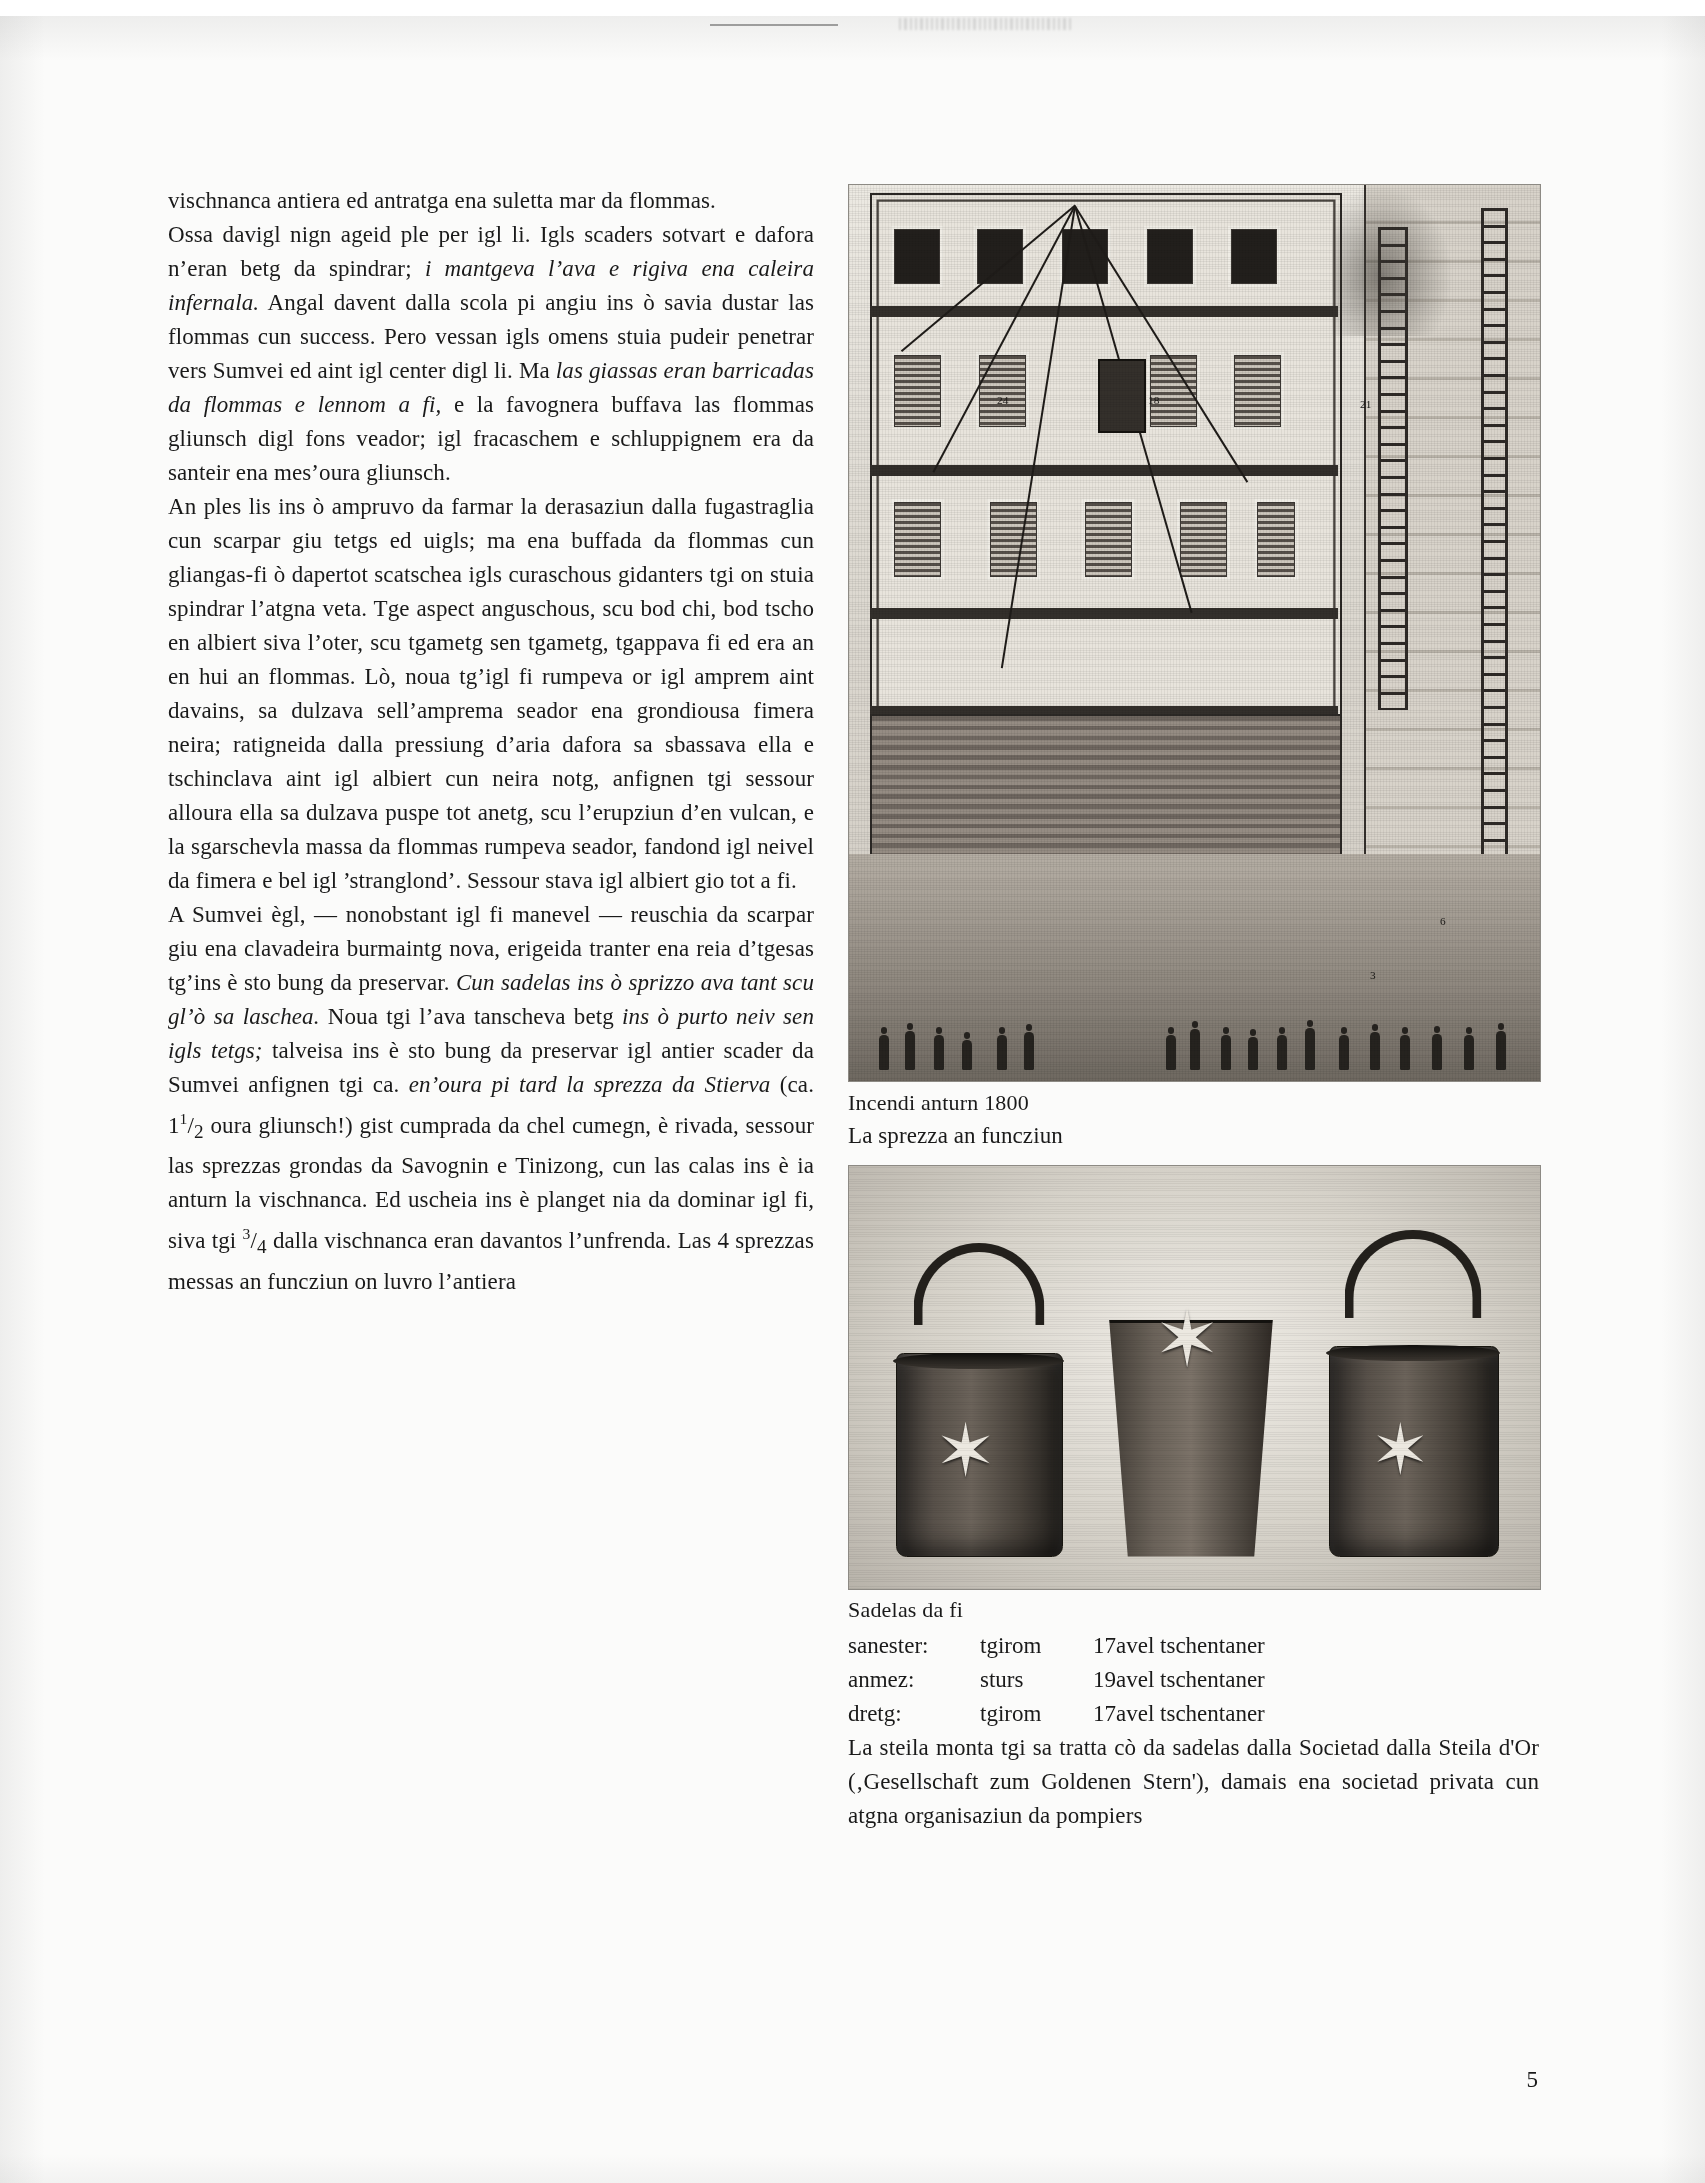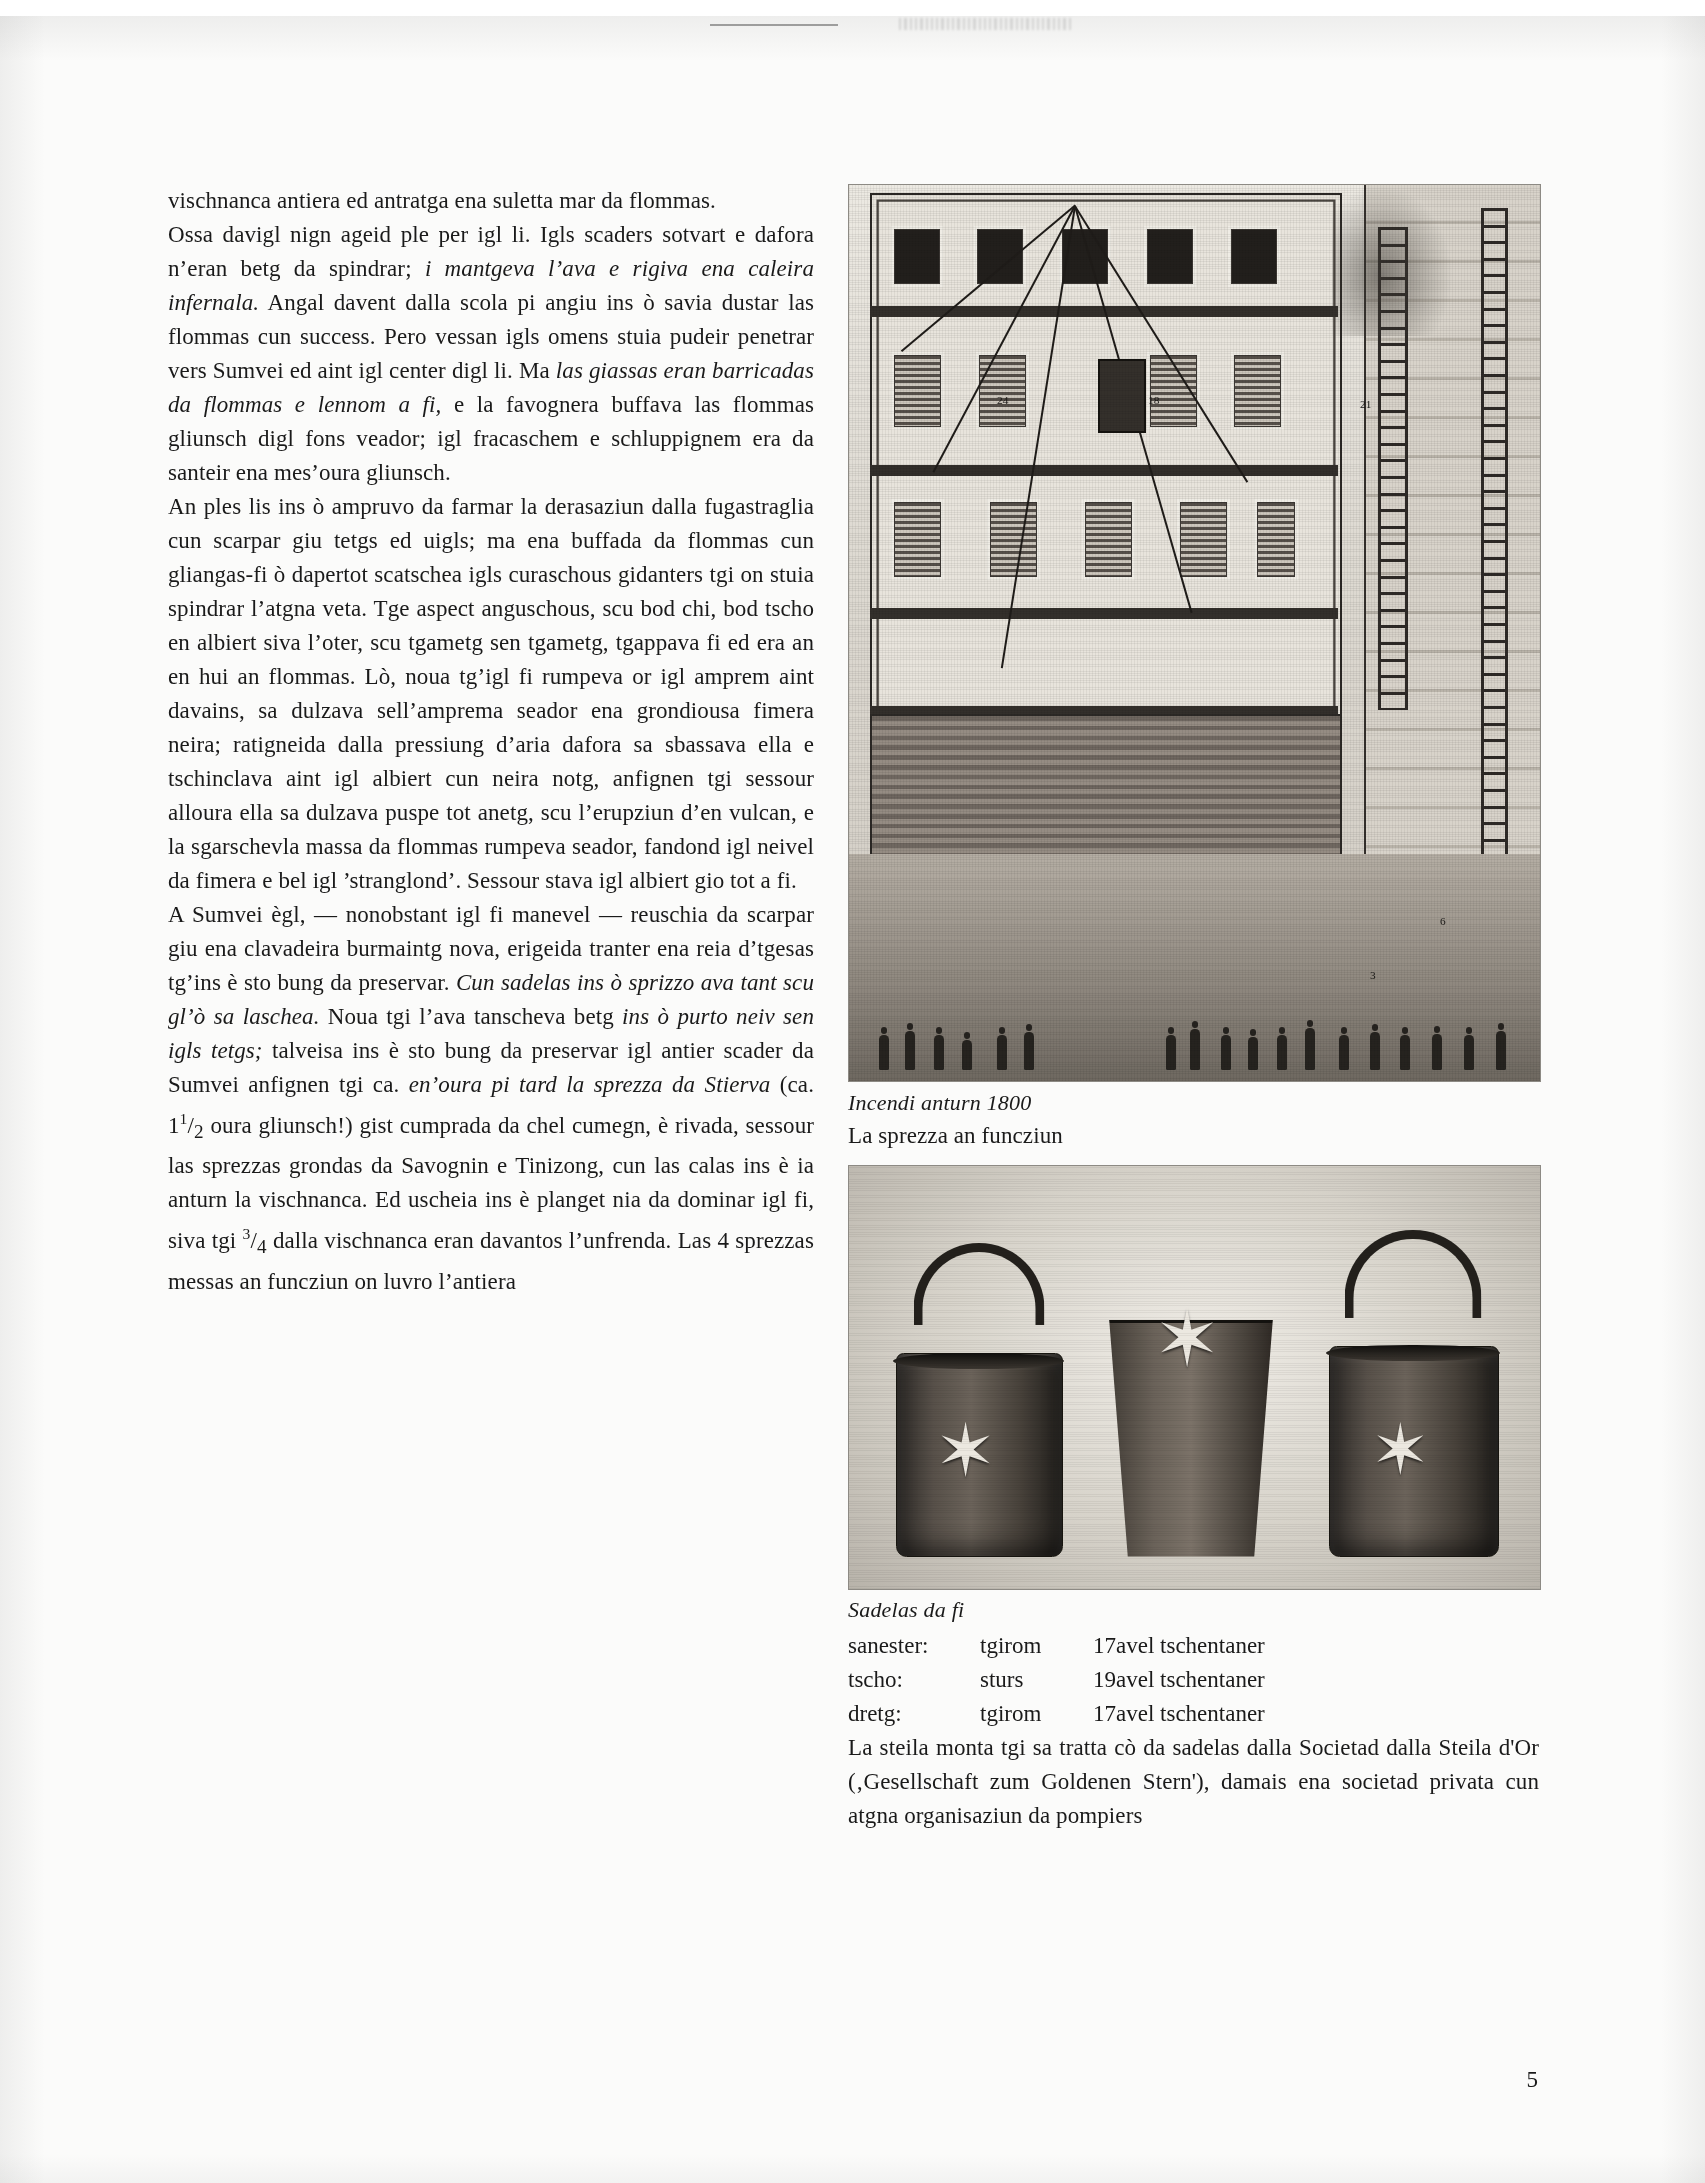--- a/index.html
+++ b/index.html
@@ -210,21 +210,20 @@
     background-image:
       repeating-linear-gradient(0deg, rgba(0,0,0,0.06) 0px, rgba(0,0,0,0.06) 0.8px, rgba(255,255,255,0) 0.8px, rgba(255,255,255,0) 2.3px),
       repeating-linear-gradient(90deg, rgba(0,0,0,0.05) 0px, rgba(0,0,0,0.05) 0.8px, rgba(255,255,255,0) 0.8px, rgba(255,255,255,0) 3px);
     mix-blend-mode: multiply;
     pointer-events: none;
   }
 
   .caption {
     margin: 4.5px 0 0 0;
     font-size: 22px;
-    font-style: italic;
     line-height: 32px;
     letter-spacing: 0.2px;
   }
 
   
   .fig-buckets {
     position: relative;
     width: 691px;
     height: 423px;
     background: #d9d5cd;
@@ -432,21 +431,21 @@
         <span class="star" style="left:42px; top:113px; font-size:70px;">✶</span>
       </div>
 
       <div class="bk-grain"></div>
     </div>
 
     <p class="caption">Sadelas da fi</p>
 
     <div class="legend">
       <span class="legend-row"><span class="lg-a">sanester:</span><span class="lg-b">tgirom</span><span>17avel tschentaner</span></span>
-      <span class="legend-row"><span class="lg-a">tscho:</span><span class="lg-b">sturs</span><span>19avel tschentaner</span></span>
+      <span class="legend-row"><span class="lg-a">anmez:</span><span class="lg-b">sturs</span><span>19avel tschentaner</span></span>
       <span class="legend-row"><span class="lg-a">dretg:</span><span class="lg-b">tgirom</span><span>17avel tschentaner</span></span>
     </div>
 
     <p class="body" style="margin-top:0;">La steila monta tgi sa tratta cò da sadelas dalla Societad dalla Steila d'Or (‚Gesellschaft zum Goldenen Stern'), damais ena societad privata cun atgna organisaziun da pompiers</p>
   </div>
 
   <div class="page-number">5</div>
 </div>
 
 

